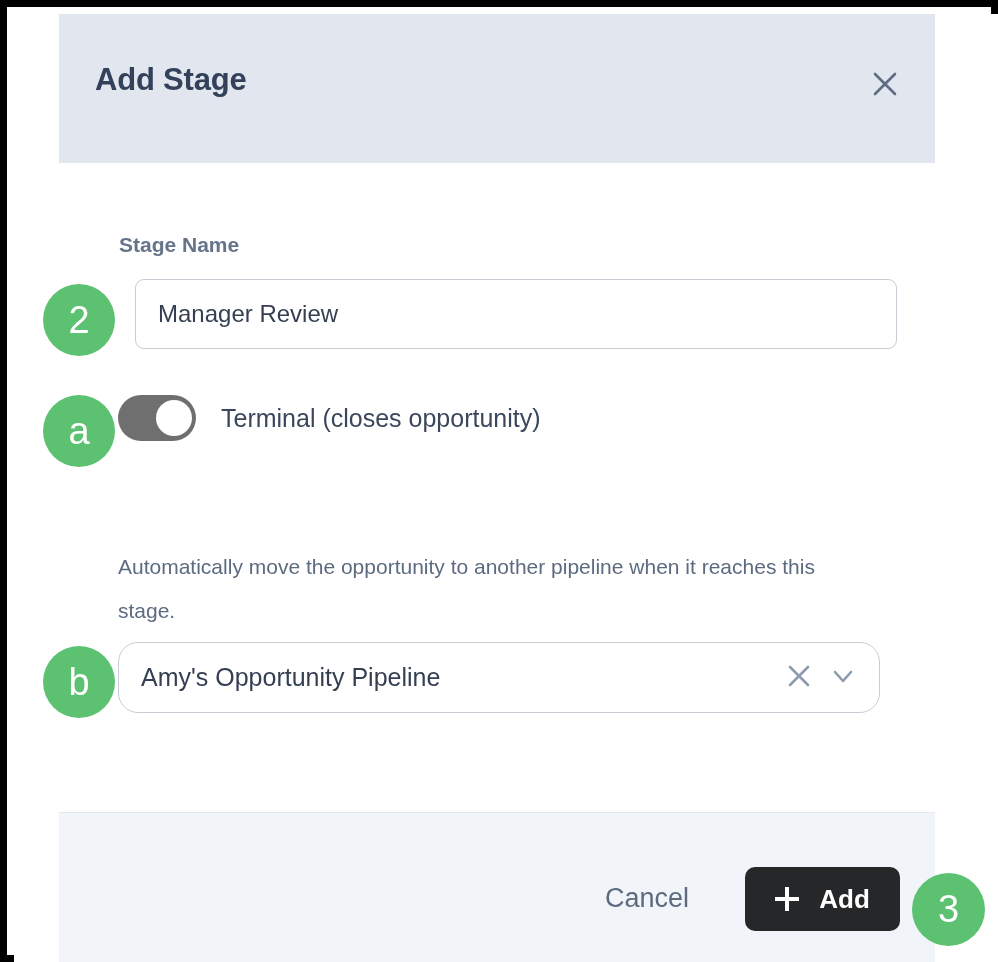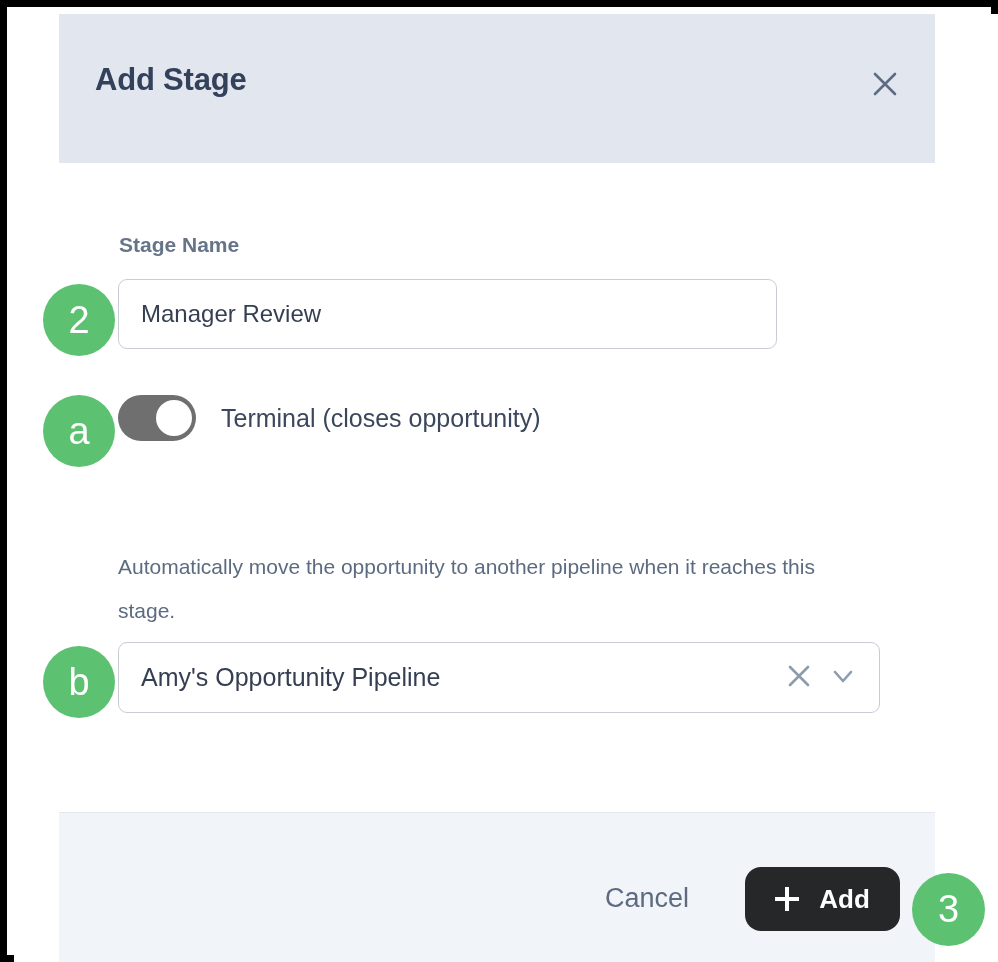--- a/index.html
+++ b/index.html
@@ -113,23 +113,23 @@
     background: #ffffff;
     border: 1.5px solid #c9ccd4;
     border-radius: 9px;
     font-family: "Liberation Sans", sans-serif;
     font-size: 24px;
     color: #353f52;
     outline: none;
   }
 
   #stage-name-input {
-    left: 59px;
+    left: 76px;
     top: 116px;
-    width: 659px;
+    width: 762px;
     height: 70px;
     padding: 0 22px;
   }
 
   
   #terminal-row {
     position: absolute;
     left: 59px;
     top: 228px;
     width: 780px;
@@ -179,21 +179,21 @@
 
   #pipeline-select {
     position: absolute;
     left: 59px;
     top: 479px;
     width: 762px;
     height: 71px;
     box-sizing: border-box;
     background: #ffffff;
     border: 1.5px solid #c9ccd4;
-    border-radius: 9px;
+    border-radius: 20px;
     display: flex;
     align-items: center;
     cursor: pointer;
   }
   #pipeline-value {
     flex: 1 1 auto;
     padding-left: 22px;
     font-size: 25px;
     color: #353f52;
     white-space: nowrap;
@@ -236,21 +236,21 @@
     white-space: nowrap;
   }
   #add-button {
     position: absolute;
     right: 35px;
     top: 54px;
     width: 155px;
     height: 64px;
     background: #262729;
     border: none;
-    border-radius: 16px;
+    border-radius: 10px;
     color: #ffffff;
     font-family: "Liberation Sans", sans-serif;
     font-size: 26px;
     font-weight: 700;
     display: flex;
     align-items: center;
     justify-content: center;
     gap: 20px;
     cursor: pointer;
     padding: 0;

